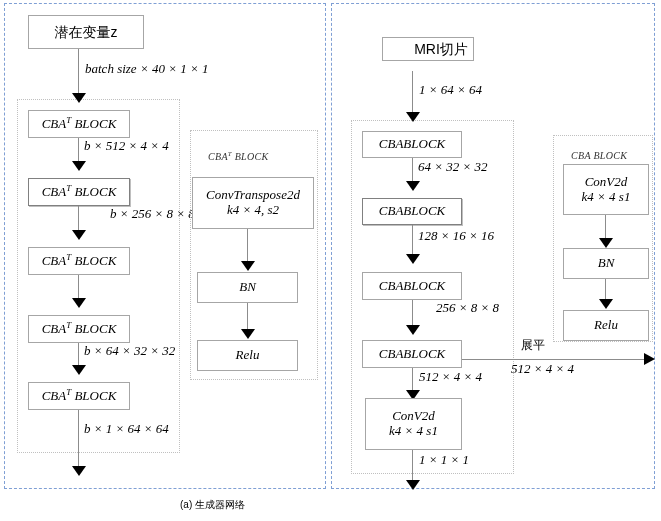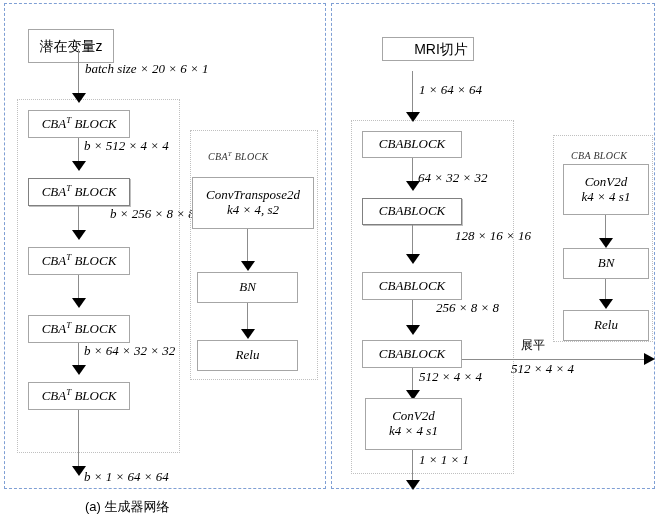--- a/index.html
+++ b/index.html
@@ -37,39 +37,39 @@
   
   .elabel{position:absolute;font-style:italic;font-size:13px;white-space:nowrap;}
   .elabel.cjk{font-family:"Liberation Sans",sans-serif;font-style:normal;font-size:12px;}
 
   
   .legend-title{position:absolute;font-style:italic;font-size:10px;
                 letter-spacing:.3px;white-space:nowrap;color:#333;}
 
   
   .caption{position:absolute;font-family:"Liberation Sans",sans-serif;
-           font-size:13px;white-space:nowrap;text-align:left;}
+           font-size:10px;white-space:nowrap;text-align:right;}
   sup{font-size:.68em;vertical-align:super;}
 </style>
 </head>
 <body>
 
 <div id="root">
 
   <div class="panel" style="left:4px;top:3px;width:322px;height:486px;"></div>
 
   <div class="group" style="left:17px;top:99px;width:163px;height:354px;"></div>
 
-  <div class="node node-cjk" style="left:28px;top:29px;width:86px;height:34px;">
+  <div class="node node-cjk" style="left:28px;top:15px;width:116px;height:34px;">
     <span class="lbl">潜在变量z</span>
   </div>
 
   <div class="vline" style="left:78px;top:49px;height:44px;"></div>
   <div class="arrow-d" style="left:72px;top:93px;"></div>
-  <div class="elabel" style="left:85px;top:61px;">batch size × 20 × 6 × 1</div>
+  <div class="elabel" style="left:85px;top:61px;">batch size × 40 × 1 × 1</div>
 
   <div class="node node-italic" style="left:28px;top:110px;width:102px;height:28px;">
     <span class="lbl"><span>CBA</span><sup>T</sup><span> BLOCK</span></span>
   </div>
   <div class="vline" style="left:78px;top:138px;height:25px;"></div>
   <div class="arrow-d" style="left:72px;top:161px;"></div>
   <div class="elabel" style="left:84px;top:138px;">b × 512 × 4 × 4</div>
 
   <div class="node node-italic heavy" style="left:28px;top:178px;width:102px;height:28px;">
     <span class="lbl"><span>CBA</span><sup>T</sup><span> BLOCK</span></span>
@@ -89,21 +89,21 @@
   </div>
   <div class="vline" style="left:78px;top:343px;height:24px;"></div>
   <div class="arrow-d" style="left:72px;top:365px;"></div>
   <div class="elabel" style="left:84px;top:343px;">b × 64 × 32 × 32</div>
 
   <div class="node node-italic" style="left:28px;top:382px;width:102px;height:28px;">
     <span class="lbl"><span>CBA</span><sup>T</sup><span> BLOCK</span></span>
   </div>
   <div class="vline" style="left:78px;top:410px;height:58px;"></div>
   <div class="arrow-d" style="left:72px;top:466px;"></div>
-  <div class="elabel" style="left:84px;top:421px;margin-top:48px;">b × 1 × 64 × 64</div>
+  <div class="elabel" style="left:84px;top:421px;">b × 1 × 64 × 64</div>
 
   <div class="group" style="left:190px;top:130px;width:128px;height:250px;"></div>
   <div class="legend-title" style="left:208px;top:150px;">
     <span>CBA</span><sup>T</sup><span> BLOCK</span>
   </div>
 
   <div class="node two-line" style="left:192px;top:177px;width:122px;height:52px;flex-direction:column;">
     <span>ConvTranspose2d</span>
     <span>k4 × 4, s2</span>
   </div>
@@ -132,28 +132,28 @@
 
   <div class="vline" style="left:412px;top:71px;height:43px;"></div>
   <div class="arrow-d" style="left:406px;top:112px;"></div>
   <div class="elabel" style="left:419px;top:82px;">1 × 64 × 64</div>
 
   <div class="node node-italic" style="left:362px;top:131px;width:100px;height:27px;">
     <span class="lbl">CBABLOCK</span>
   </div>
   <div class="vline" style="left:412px;top:158px;height:25px;"></div>
   <div class="arrow-d" style="left:406px;top:181px;"></div>
-  <div class="elabel" style="left:418px;top:170px;">64 × 32 × 32</div>
+  <div class="elabel" style="left:418px;top:159px;">64 × 32 × 32</div>
 
   <div class="node node-italic heavy" style="left:362px;top:198px;width:100px;height:27px;">
     <span class="lbl">CBABLOCK</span>
   </div>
   <div class="vline" style="left:412px;top:225px;height:31px;"></div>
   <div class="arrow-d" style="left:406px;top:254px;"></div>
-  <div class="elabel" style="left:418px;top:228px;margin-left:37px;">128 × 16 × 16</div>
+  <div class="elabel" style="left:418px;top:228px;">128 × 16 × 16</div>
 
   <div class="node node-italic" style="left:362px;top:272px;width:100px;height:28px;">
     <span class="lbl">CBABLOCK</span>
   </div>
   <div class="vline" style="left:412px;top:300px;height:27px;"></div>
   <div class="arrow-d" style="left:406px;top:325px;"></div>
   <div class="elabel" style="left:418px;top:300px;margin-left:18px;">256 × 8 × 8</div>
 
   <div class="node node-italic" style="left:362px;top:340px;width:100px;height:28px;">
     <span class="lbl">CBABLOCK</span>

